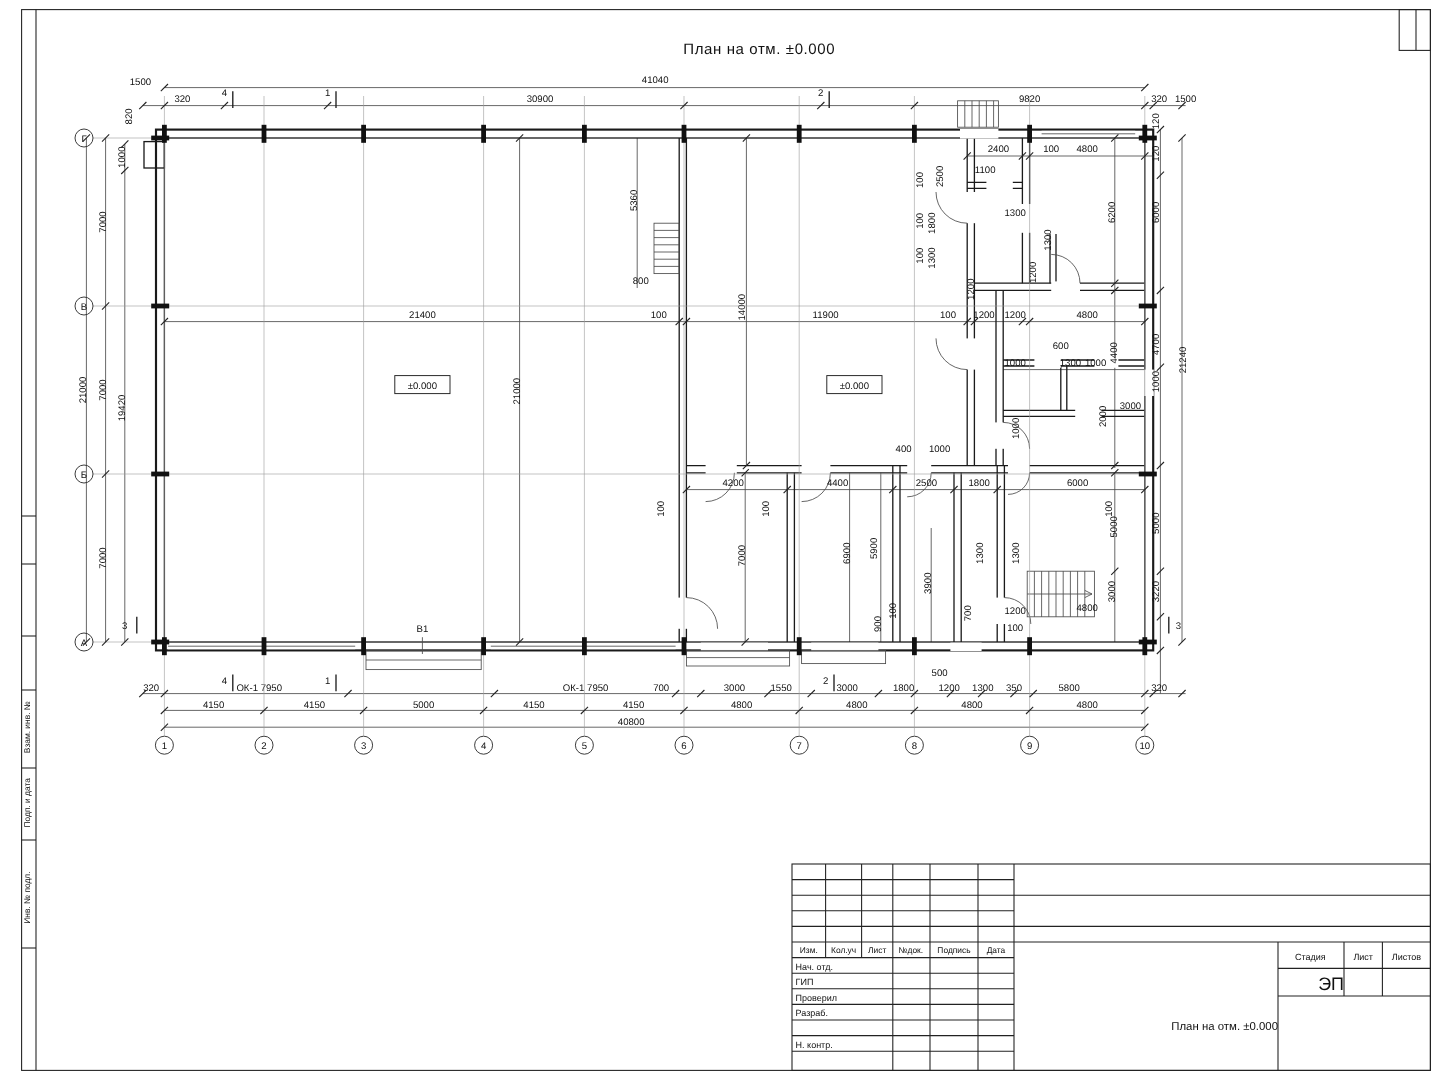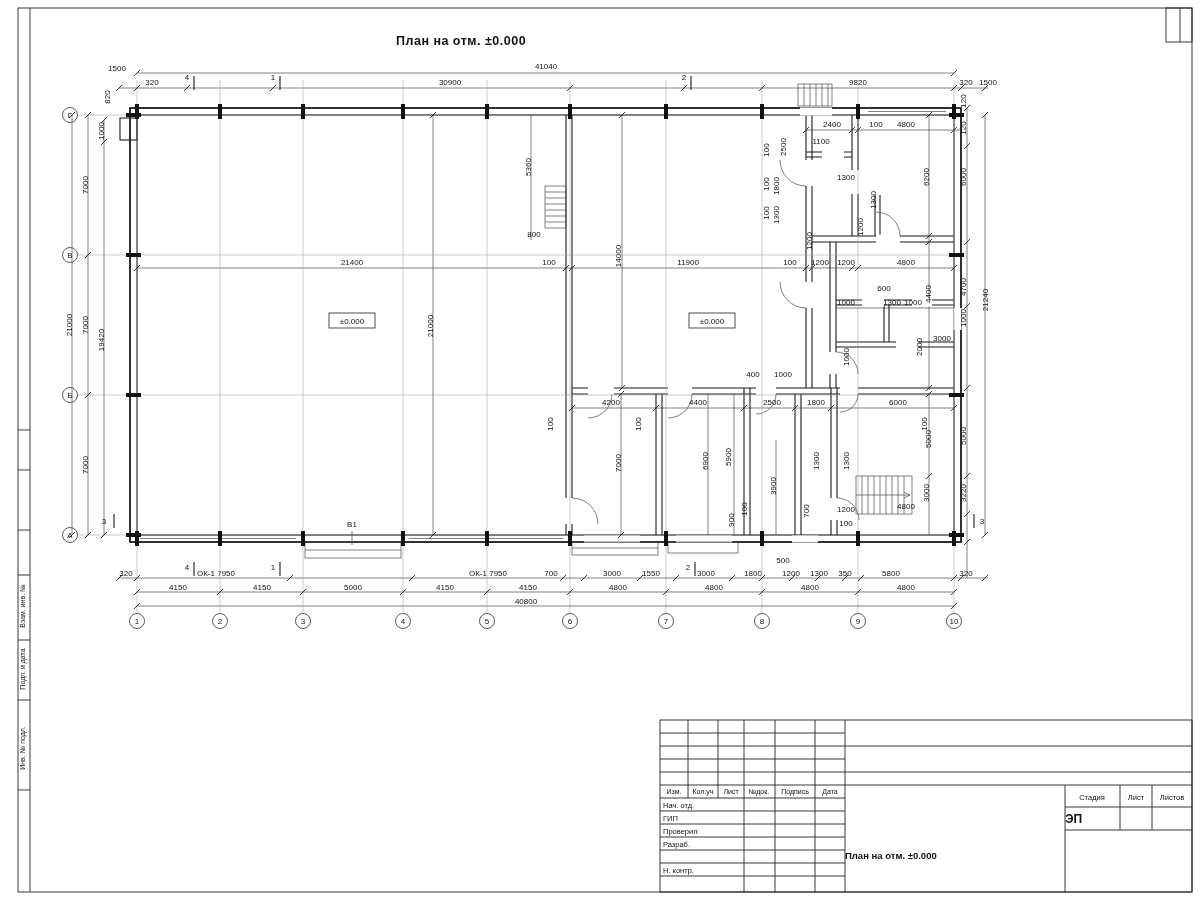--- a/index.html
+++ b/index.html
@@ -7,24 +7,24 @@
          font-family:"Liberation Sans",sans-serif;color:#111;}
   svg{position:absolute;left:0;top:0;}
   svg text{fill:#111;font-family:"Liberation Sans",sans-serif;}
   .w2{fill:none;stroke:#1a1a1a;stroke-width:1.8;}
   .w1{fill:none;stroke:#1a1a1a;stroke-width:1.1;}
   .t{fill:none;stroke:#4a4a4a;stroke-width:.7;}
   .axis{fill:none;stroke:#9a9a9a;stroke-width:.5;}
   .f{fill:none;stroke:#222;stroke-width:.9;}
   .tick{stroke:#222;stroke-width:.9;}
   .mask{fill:#fff;stroke:none;}
-  .overlay{position:absolute;text-align:left;font-weight:bold;}
+  .overlay{position:absolute;text-align:right;}
   .title{left:396px;top:34px;width:300px;font-size:12.5px;letter-spacing:.5px;}
   .stamp-title{left:845px;top:850px;width:220px;font-size:9.5px;}
-  .stage-value{left:1065px;top:812px;width:55px;font-size:12px;}
+  .stage-value{left:1065px;top:812px;width:55px;font-size:15px;}
 </style>
 </head>
 <body>
 
 <div class="sheet">
 
   <svg id="plan-svg" width="1200" height="900" viewBox="0 0 1200 900">
 
     <g class="f">
       <rect x="18" y="8" width="1174" height="884"></rect>

